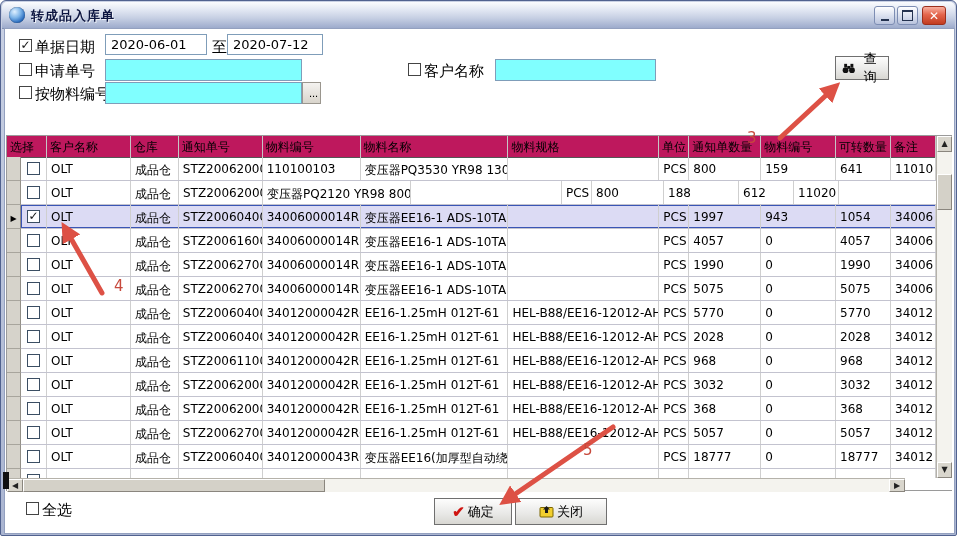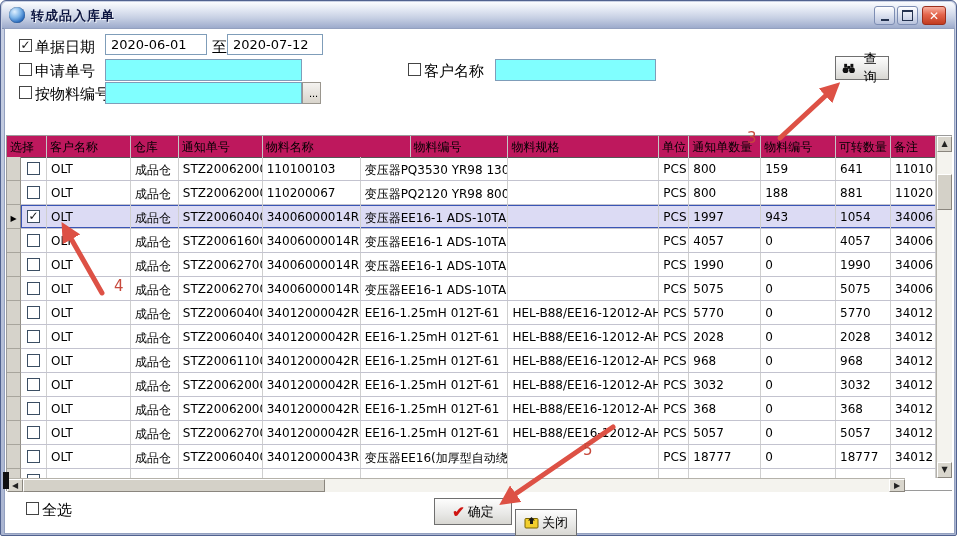--- a/index.html
+++ b/index.html
@@ -131,22 +131,22 @@
   <span class="lbl" style="left:34px;top:84px;">按物料编号</span>
   <input class="text-input cyan" style="left: 104px; top: 81px; width: 197px; height: 22px;" value="">
   <button class="browse-btn" style="left:301px;top:81px;width:19px;height:22px;">...</button>
 
   <div class="grid">
     <div class="ghead" id="ghead">
         <div class="hcell" style="width: 40px;">选择</div>
         <div class="hcell" style="width: 84px;">客户名称</div>
         <div class="hcell" style="width: 48px;">仓库</div>
         <div class="hcell" style="width: 84px;">通知单号</div>
+        <div class="hcell" style="width: 98px;">物料编号</div>
         <div class="hcell" style="width: 148px;">物料名称</div>
-        <div class="hcell" style="width: 98px;">物料编号</div>
         <div class="hcell" style="width: 151px;">物料规格</div>
         <div class="hcell" style="width: 30px;">单位</div>
         <div class="hcell" style="width: 72px;">通知单数量</div>
         <div class="hcell" style="width: 75px;">物料编号</div>
         <div class="hcell" style="width: 55px;">可转数量</div>
         <div class="hcell" style="width: 45px;">备注</div>
       </div>
     <div class="gbody" id="gbody">
         <div class="grow">
           <div class="ind"></div>
@@ -169,27 +169,26 @@
         </div>
         <div class="grow">
           <div class="ind"></div>
           <div class="rowbody">
             <div class="cbcell">
               <span class="rcb"></span>
             </div>
             <div class="cell" style="width: 84px;">OLT</div>
             <div class="cell" style="width: 48px;">成品仓</div>
             <div class="cell" style="width: 84px;">STZ20062000</div>
-            <div class="cell" style="width: 98px;">110200067</div>
             <div class="cell" style="width: 148px;">变压器PQ2120 YR98 800ul</div>
             <div class="cell" style="width: 151px;"></div>
             <div class="cell" style="width: 30px;">PCS</div>
             <div class="cell" style="width: 72px;">800</div>
             <div class="cell" style="width: 75px;">188</div>
-            <div class="cell" style="width: 55px;">881</div>
+            <div class="cell" style="width: 55px;">612</div>
             <div class="cell" style="width: 45px;">11020</div>
           </div>
         </div>
         <div class="grow">
           <div class="ind">
             <span class="curarrow"></span>
           </div>
           <div class="rowbody sel">
             <div class="cbcell">
               <span class="rcb checked"></span>
@@ -430,21 +429,21 @@
   </div>
   <span class="black-tick"></span>
 
   <span class="cb" style="left:25px;top:501px;"></span>
   <span class="lbl" style="left:41px;top:500px;">全选</span>
 
   <button class="push-btn" style="left:433px;top:497px;width:78px;height:27px;">
     <span class="redcheck">✔</span>
     <span>确定</span>
   </button>
-  <button class="push-btn" style="left:514px;top:497px;width:62px;height:27px;margin-top:11px;">
+  <button class="push-btn" style="left:514px;top:497px;width:92px;height:27px;">
     <svg class="exit-icon" width="15" height="13" viewBox="0 0 15 13">
       <rect x="1" y="2.5" width="13" height="9.5" rx="1" fill="#f2cf2e" stroke="#7a6400" stroke-width="1"></rect>
       <path d="M7.5 1 L11 4.5 L9 4.5 L9 8 L6 8 L6 4.5 L4 4.5 Z" fill="#1a1a1a"></path>
     </svg>
     <span>关闭</span>
   </button>
 
   <svg class="ann-svg" width="957" height="536" viewBox="0 0 957 536">
     <defs>
       <marker id="ah" markerWidth="4" markerHeight="4" refX="2.6" refY="2" orient="auto">

